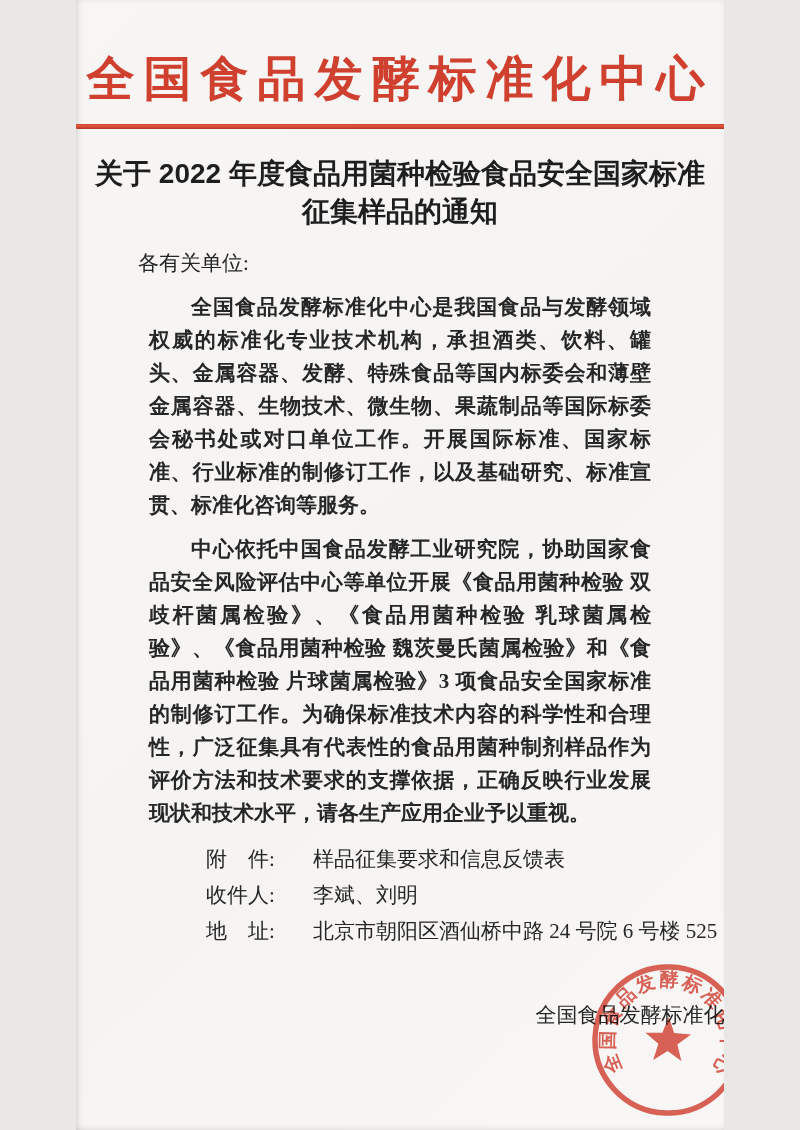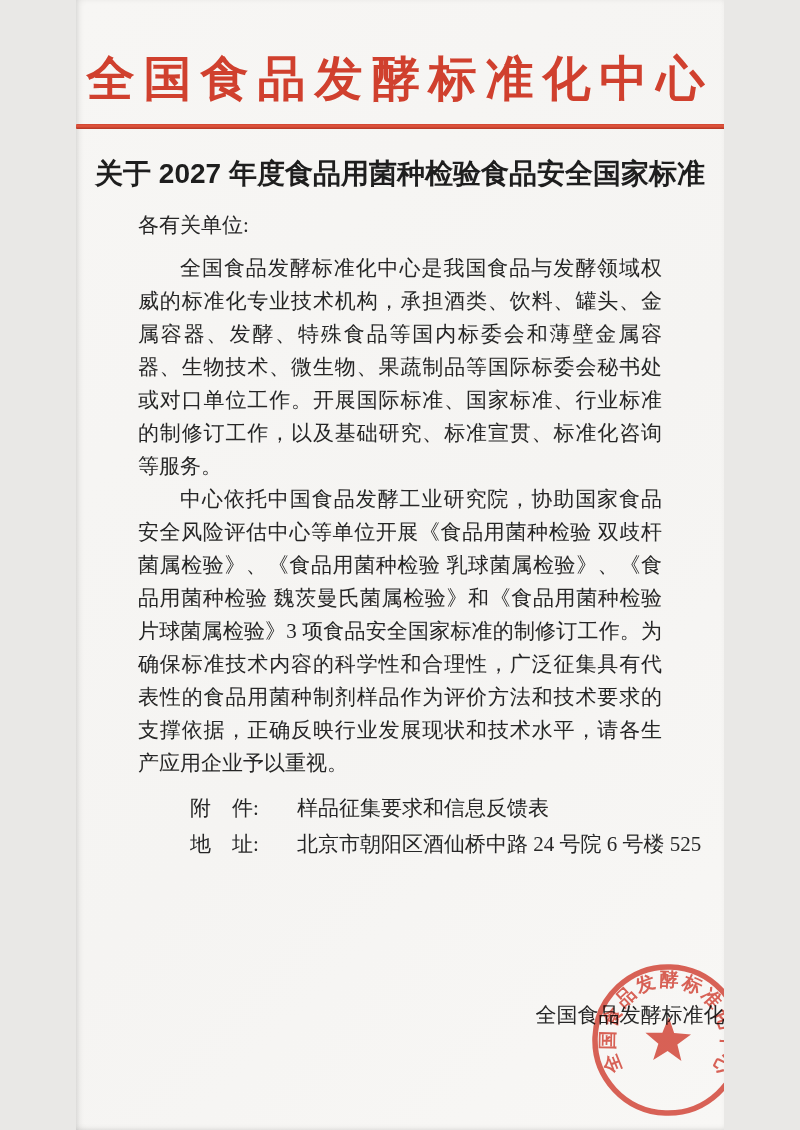--- a/index.html
+++ b/index.html
@@ -42,25 +42,25 @@
     color:#1e1e1e;
   }
   
   .body-block{
     margin:16px 62px 0 62px;
     font-size:21px;
     line-height:33px;
     text-align:justify;
   }
   .salutation{margin:16px 0 10px 0;}
-  .para{margin:0;text-indent:2em;}
+  .para{margin:11px;text-indent:2em;font-weight:bold;}
   
   .contact{margin-top:10px;padding-left:52px;}
   .contact-row{height:36px;line-height:36px;white-space:nowrap;}
-  .contact-label{display:inline-block;min-width:84px;}
+  .contact-label{display:inline-block;min-width:84px;margin-left:16px;}
   .contact-value{margin-left:23px;}
   
   .signature{
     position:absolute;
     left:455px;top:1001px;
     width:240px;
     text-align:center;
     font-size:21px;
     line-height:28px;
   }
@@ -79,31 +79,35 @@
 <body>
 
 <div class="page">
 
   <div class="letterhead">
     <div class="org-title">全国食品发酵标准化中心</div>
     <div class="red-rule"></div>
   </div>
 
   <div class="doc-title">
-    <div>关于 2027 年度食品用菌种检验食品安全国家标准</div>
+    <div>关于 2022 年度食品用菌种检验食品安全国家标准</div>
+    <div>征集样品的通知</div>
   </div>
 
   <div class="body-block">
     <p class="salutation">各有关单位:</p>
     <p class="para">全国食品发酵标准化中心是我国食品与发酵领域权威的标准化专业技术机构，承担酒类、饮料、罐头、金属容器、发酵、特殊食品等国内标委会和薄壁金属容器、生物技术、微生物、果蔬制品等国际标委会秘书处或对口单位工作。开展国际标准、国家标准、行业标准的制修订工作，以及基础研究、标准宣贯、标准化咨询等服务。</p>
     <p class="para">中心依托中国食品发酵工业研究院，协助国家食品安全风险评估中心等单位开展《食品用菌种检验 双歧杆菌属检验》、《食品用菌种检验 乳球菌属检验》、《食品用菌种检验 魏茨曼氏菌属检验》和《食品用菌种检验 片球菌属检验》3 项食品安全国家标准的制修订工作。为确保标准技术内容的科学性和合理性，广泛征集具有代表性的食品用菌种制剂样品作为评价方法和技术要求的支撑依据，正确反映行业发展现状和技术水平，请各生产应用企业予以重视。</p>
 
     <div class="contact">
       <div class="contact-row">
         <span class="contact-label">附　件:</span><span class="contact-value">样品征集要求和信息反馈表</span>
+      </div>
+      <div class="contact-row">
+        <span class="contact-label">收件人:</span><span class="contact-value">李斌、刘明</span>
       </div>
       <div class="contact-row">
         <span class="contact-label">地　址:</span><span class="contact-value">北京市朝阳区酒仙桥中路 24 号院 6 号楼 525</span>
       </div>
     </div>
   </div>
 
   <div class="signature">
     <div class="signature-org">全国食品发酵标准化中心</div>
   </div>

